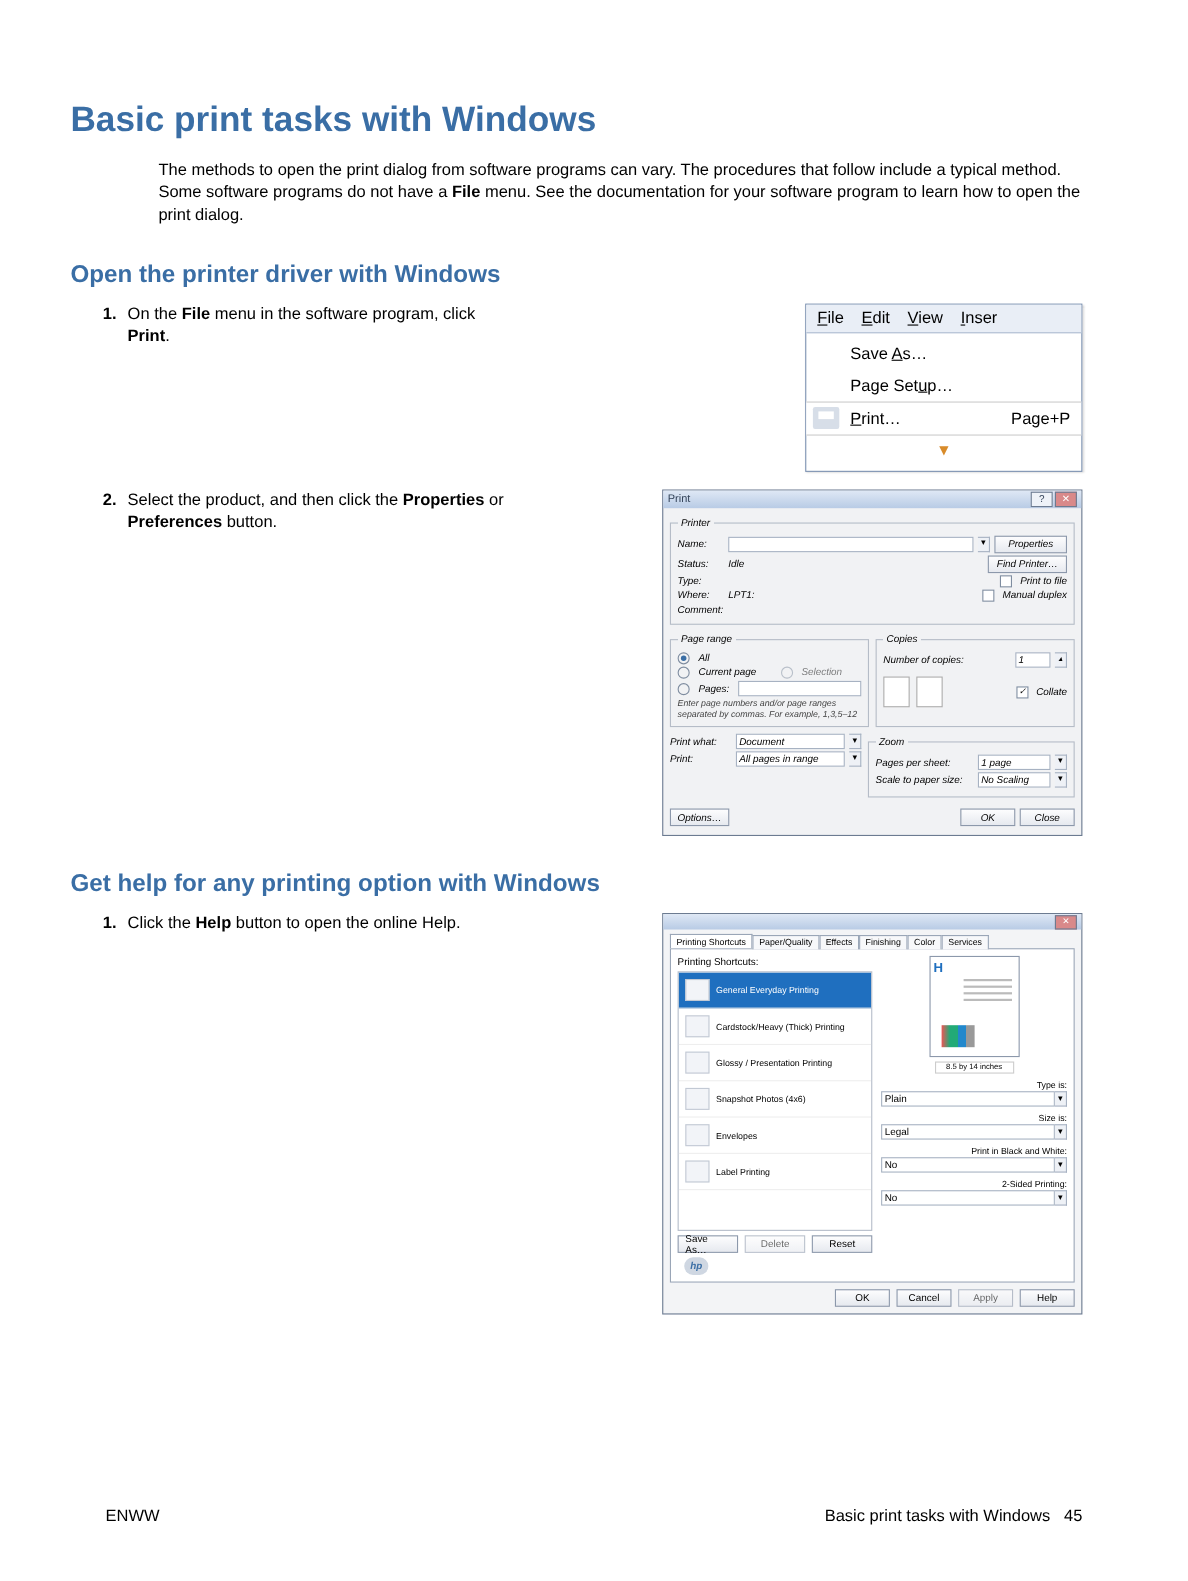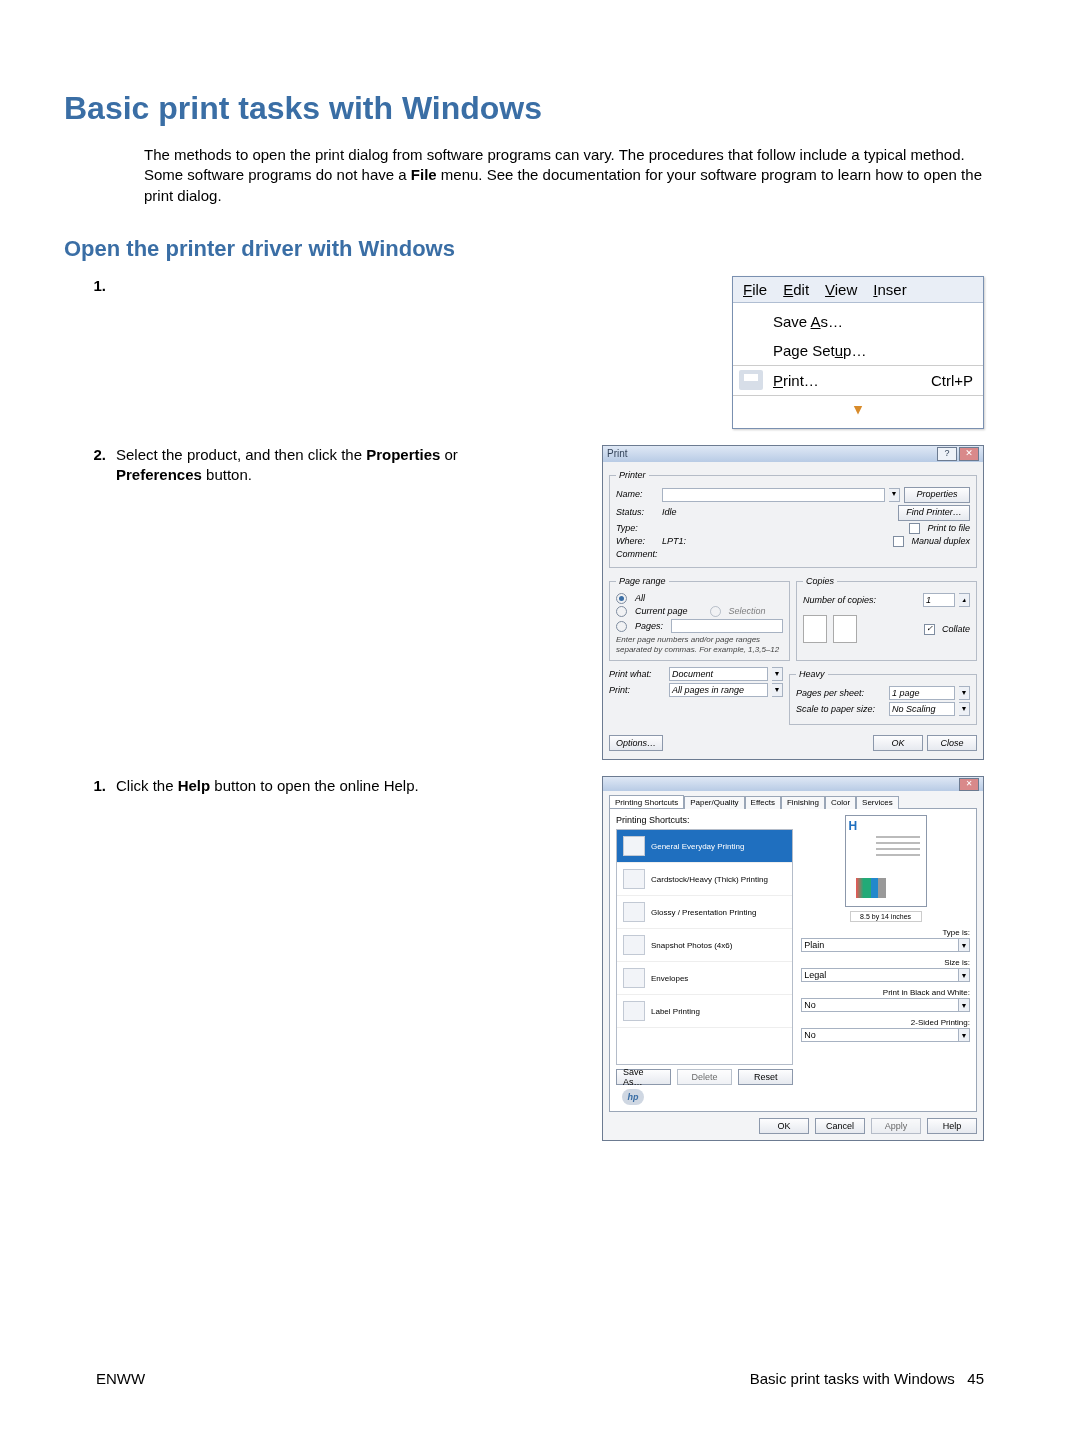--- a/index.html
+++ b/index.html
@@ -321,40 +321,43 @@
 
   <p class="intro">
     <span>The methods to open the print dialog from software programs can vary. The procedures that follow include a typical method. Some software programs do not have a </span><b>File</b><span> menu. See the documentation for your software program to learn how to open the print dialog.</span>
   </p>
 
   <h2>Open the printer driver with Windows</h2>
 
   <div class="step-row">
     <div class="step-text">
       <div class="step-num">1.</div>
+      <div class="step-body">
+        <span>On the </span><b>File</b><span> menu in the software program, click </span><b>Print</b><span>.</span>
+      </div>
     </div>
     <div class="step-img">
       <div class="menu-shot">
         <div class="menu-bar">
           <span><u>F</u>ile</span>
           <span><u>E</u>dit</span>
           <span><u>V</u>iew</span>
           <span><u>I</u>nser</span>
         </div>
         <div class="menu-panel">
           <div class="menu-item">
             <span>Save <u>A</u>s…</span>
           </div>
           <div class="menu-item">
             <span>Page Set<u>u</u>p…</span>
           </div>
           <div class="menu-item print">
             <span class="printer-ico"></span>
             <span><u>P</u>rint…</span>
-            <span class="accel">Ctrl+P</span>
+            <span class="accel">Page+P</span>
           </div>
           <div class="menu-chev">▾</div>
         </div>
       </div>
     </div>
   </div>
 
   <div class="step-row">
     <div class="step-text">
       <div class="step-num">2.</div>
@@ -449,21 +452,21 @@
                   <div class="field">Document</div>
                   <div class="drop-car">▼</div>
                 </div>
               <div class="row">
                   <span style="width:56px">Print:</span>
                   <div class="field">All pages in range</div>
                   <div class="drop-car">▼</div>
                 </div>
             </div>
             <fieldset>
-              <legend>Heavy</legend>
+              <legend>Zoom</legend>
               <div class="row">
                   <span style="flex:1">Pages per sheet:</span>
                   <div class="field" style="width:60px;flex:0 0 auto">1 page</div>
                   <div class="drop-car">▼</div>
                 </div>
               <div class="row">
                   <span style="flex:1">Scale to paper size:</span>
                   <div class="field" style="width:60px;flex:0 0 auto">No Scaling</div>
                   <div class="drop-car">▼</div>
                 </div>
@@ -474,20 +477,21 @@
             <span class="btn">Options…</span>
             <span style="flex:1"></span>
             <span class="btn">OK</span>
             <span class="btn">Close</span>
           </div>
         </div>
       </div>
     </div>
   </div>
 
+  <h2>Get help for any printing option with Windows</h2>
 
   <div class="step-row">
     <div class="step-text">
       <div class="step-num">1.</div>
       <div class="step-body">
         <span>Click the </span><b>Help</b><span> button to open the online Help.</span>
       </div>
     </div>
     <div class="step-img">
       <div class="propwin">

